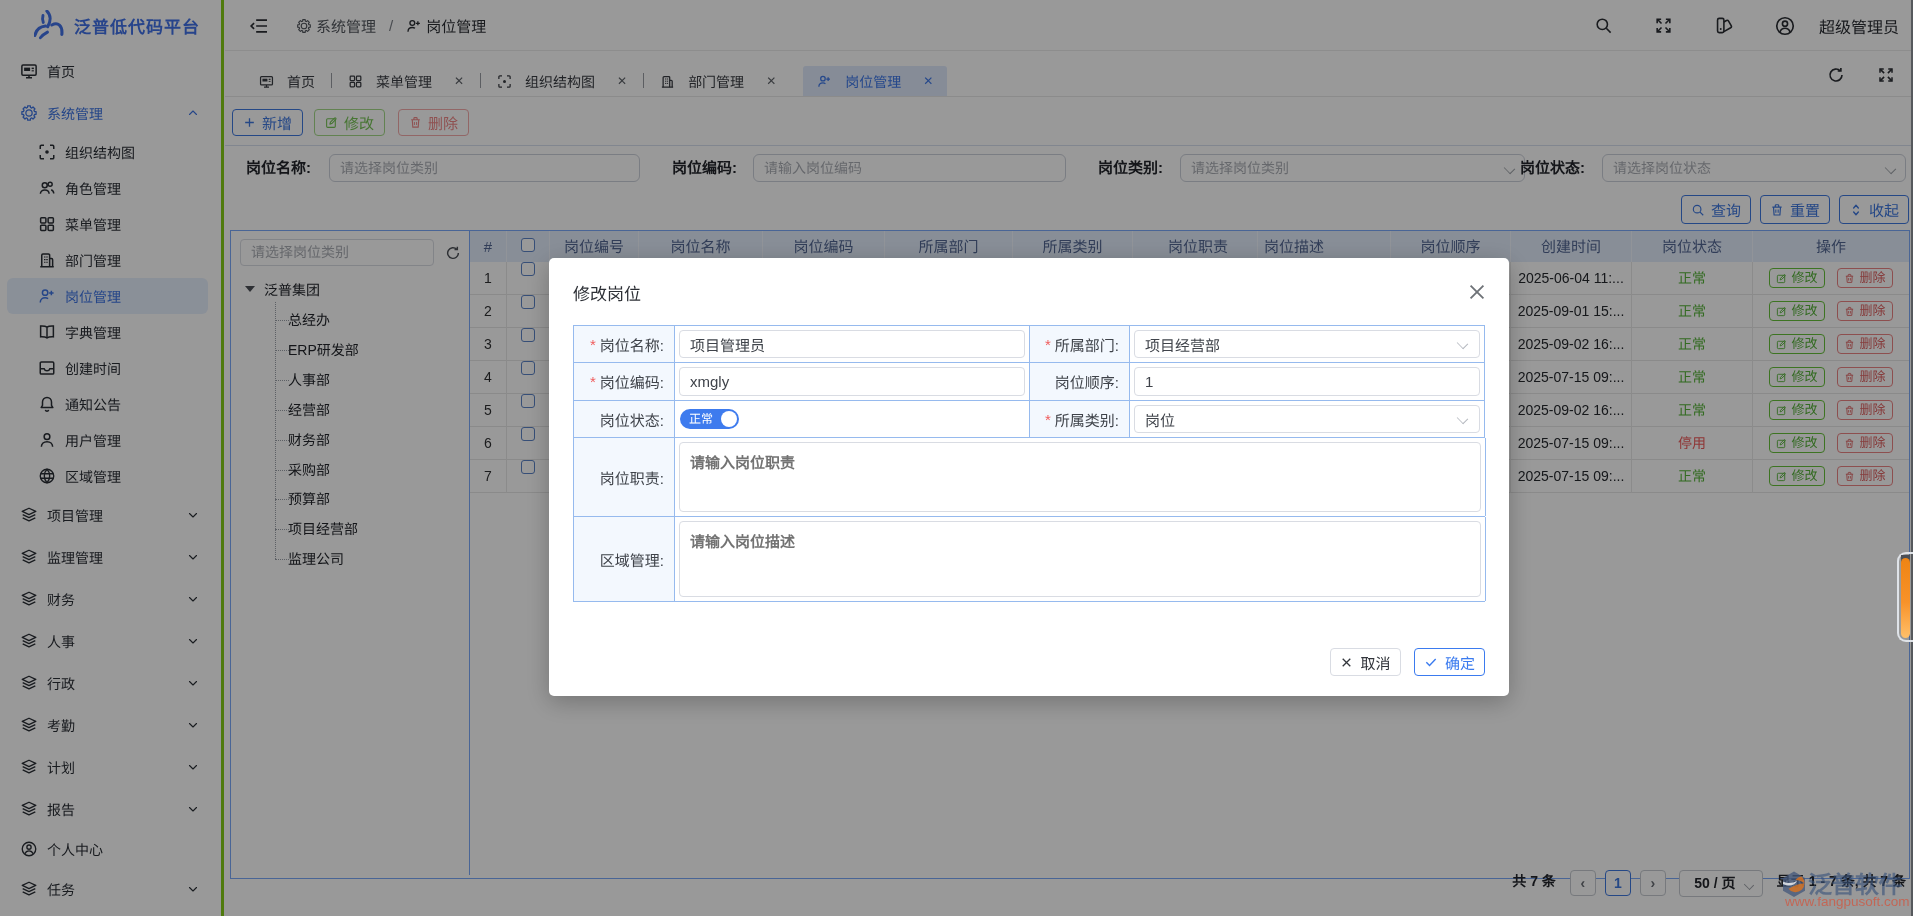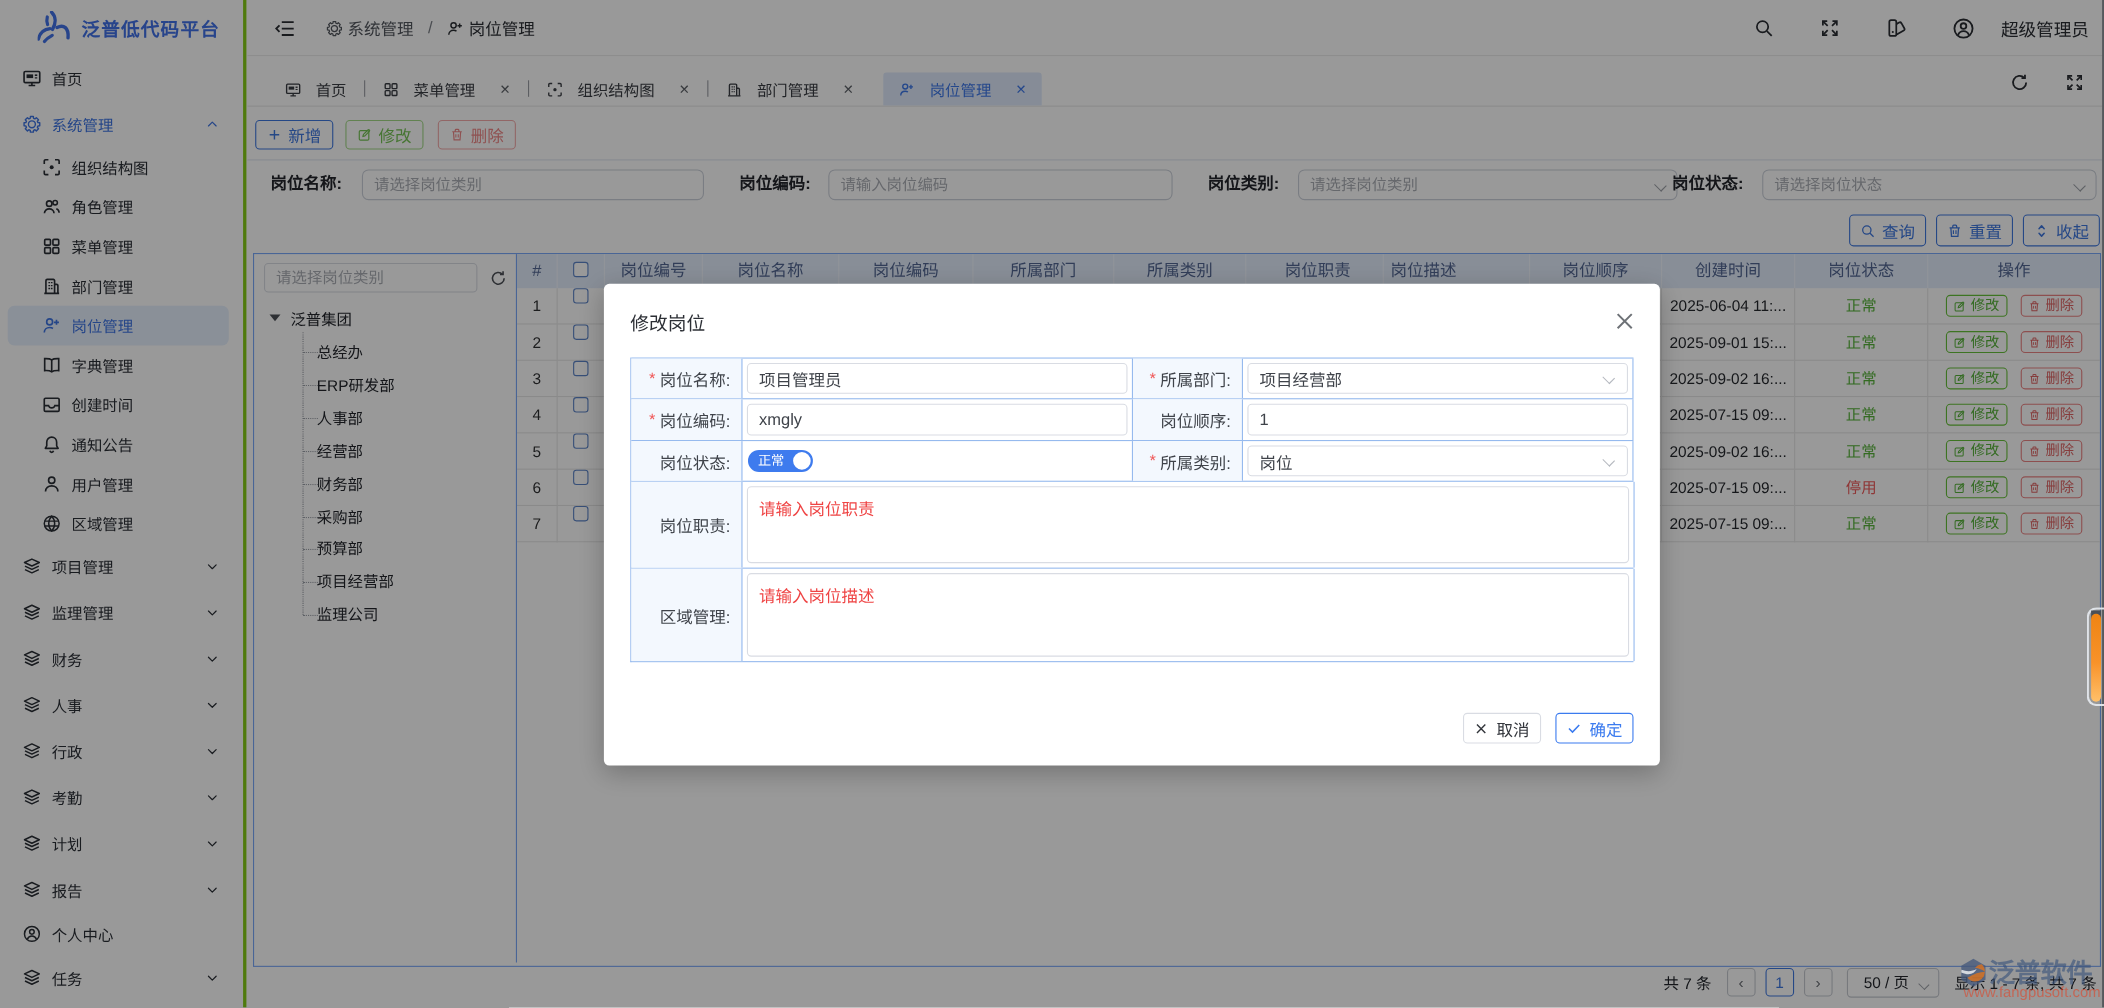--- a/index.html
+++ b/index.html
@@ -85,21 +85,21 @@
 .tdt { font-size:14px; color:#26292e; }
 .tdo { display:flex; justify-content:center; align-items:center; gap:12px; }
 .cbx { width:14px; height:14px; border:1px solid #5c84c8; border-radius:3px; background:#fff; margin:0 auto; }
 .sgreen { color:#57b33a; font-size:14px; }
 .sred { color:#ee5b5b; font-size:14px; }
 .abtn { display:inline-flex; align-items:center; justify-content:center; gap:4px; width:56px; height:20px; border-radius:4px; background:#fff; font-size:13px; }
 .abtn.g { border:1px solid #67c23a; color:#57b33a; }
 .abtn.r { border:1px solid #ec8484; color:#e06666; }
 
 
-.pager { position:absolute; right:7px; bottom:0; height:46px; display:flex; align-items:center; font-size:14px; color:#23262c; }
+.pager { position:absolute; right:7px; bottom:0; height:46px; display:flex; font-size:14px; color:#23262c;font-weight:bold; }
 .pgbtn { width:26px; height:26px; border:1px solid #c6cad1; border-radius:4px; display:flex; align-items:center; justify-content:center; color:#6a6e75; margin-left:14px; background:#fff; }
 .pgcur { width:26px; height:26px; border:1px solid #3f78e0; border-radius:4px; display:flex; align-items:center; justify-content:center; color:#3f78e0; margin-left:9px; background:#fff; }
 .pgsize { width:84px; height:27px; border:1px solid #c6cad1; border-radius:4px; margin-left:13px; position:relative; line-height:25px; text-align:center; padding-right:12px; background:#fff; }
 .pgsize::after { content:""; position:absolute; right:9px; top:10px; width:7px; height:7px; border-right:1.5px solid #9da1a8; border-bottom:1.5px solid #9da1a8; transform:rotate(45deg) scale(1,.8); }
 .pgtext { margin-left:14px; }
 
 
 .wmark { position:absolute; left:1556px; top:868px; width:128px; height:42px; z-index:15; }
 
 
@@ -110,21 +110,21 @@
 .dialog { position:fixed; left:549px; top:258px; width:960px; height:438px; background:#fff; border-radius:5px; box-shadow:0 6px 24px rgba(0,0,0,.25); z-index:20; }
 .dtitle { position:absolute; left:24px; top:22px; font-size:17px; color:#2c2f35; }
 .dclose { position:absolute; right:21px; top:20px; width:22px; height:22px; color:#6e7277; font-size:21px; line-height:20px; text-align:center; }
 .dgrid { position:absolute; left:24px; top:67px; width:912px; border:1px solid #96baee; border-width:0 0 1px 1px; }
 .drow { display:flex; border-top:1px solid #96baee; }
 .dlab { width:101px; background:#f3f8fe; border-right:1px solid #96baee; display:flex; align-items:center; justify-content:flex-end; padding-right:10px; color:#3f434a; font-size:15px; flex:none; }
 .dlab .req { color:#f05b5b; margin-right:4px; }
 .dfield { border-right:1px solid #96baee; position:relative; flex:none; }
 .dinput { position:absolute; left:4px; right:4px; top:4px; bottom:4px; border:1px solid #d9dce3; border-radius:4px; padding:0 10px; display:flex; align-items:center; font-size:15px; color:#3f434a; background:#fff; }
 .dsel::after { content:""; position:absolute; right:12px; top:50%; margin-top:-5px; width:8px; height:8px; border-right:1.5px solid #b4b8bf; border-bottom:1.5px solid #b4b8bf; transform:rotate(45deg) scale(1,.8); }
-.dtext { position:absolute; left:4px; right:4px; top:4px; bottom:4px; border:1px solid #d9dce3; border-radius:4px; padding:8px 10px; font-size:15px; color:#ef4444; background:#fff; }
+.dtext { position:absolute; left:4px; right:4px; top:4px; bottom:4px; border:1px solid #d9dce3; border-radius:4px; padding:8px 10px; font-size:15px; color:#737373; background:#fff;font-weight:bold; }
 .dswitch { position:absolute; left:5px; top:50%; margin-top:-10px; width:59px; height:20px; border-radius:10px; background:#3e7bee; color:#fff; font-size:12px; line-height:20px; padding-left:9px; }
 .dswitch .knob { position:absolute; right:2px; top:2px; width:16px; height:16px; border-radius:50%; background:#fff; }
 .dfoot { position:absolute; right:24px; bottom:20px; display:flex; gap:13px; }
 .dbtn { width:71px; height:28px; border-radius:4px; display:flex; align-items:center; justify-content:center; gap:7px; font-size:15px; background:#fff; }
 .dbtn.cancel { border:1px solid #d9dce3; color:#33363c; }
 .dbtn.ok { border:1px solid #3b7bef; color:#3b7bef; }
 
 
 .fscroll { position:fixed; right:0; top:552px; width:16px; height:90px; border:2px solid #dfe3e8; border-right:none; border-radius:9px 0 0 9px; z-index:30; background:transparent; }
 .fscroll .notch { position:absolute; right:3px; top:1px; width:9px; height:8px; background:#4a4f57; }

